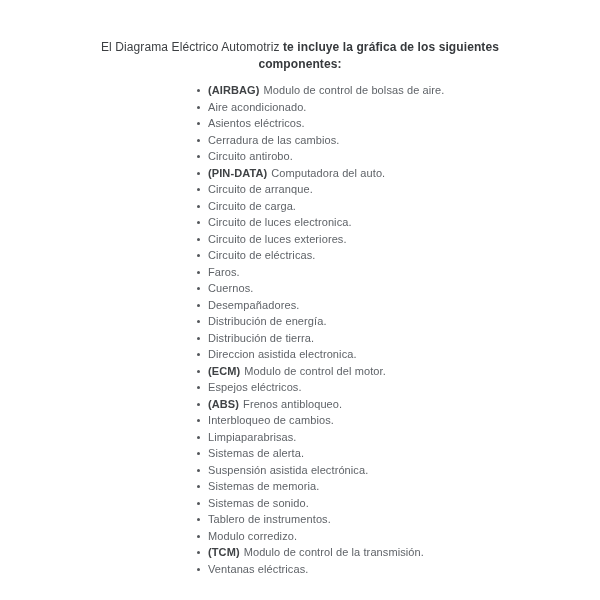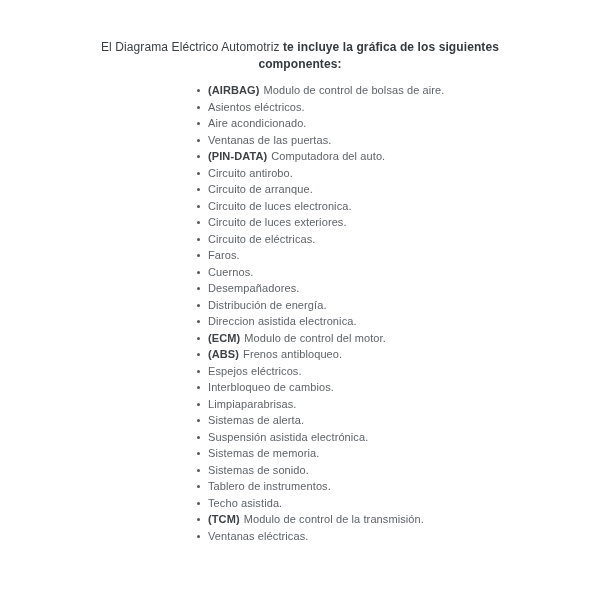--- a/index.html
+++ b/index.html
@@ -58,42 +58,44 @@
 </style>
 </head>
 <body>
 
 <div class="page">
 
   <div class="title"><span class="title-normal">El Diagrama Eléctrico Automotriz </span><span class="title-bold">te incluye la gráfica de los siguientes componentes:</span></div>
 
   <ul class="components">
     <li><span class="code">(AIRBAG)</span><span class="txt">Modulo de control de bolsas de aire.</span></li>
+    <li><span class="code"></span><span class="txt">Aire acondicionado.</span></li>
     <li><span class="code"></span><span class="txt">Asientos eléctricos.</span></li>
-    <li><span class="code"></span><span class="txt">Aire acondicionado.</span></li>
-    <li><span class="code"></span><span class="txt">Ventanas de las puertas.</span></li>
+    <li><span class="code"></span><span class="txt">Cerradura de las cambios.</span></li>
+    <li><span class="code"></span><span class="txt">Circuito antirobo.</span></li>
     <li><span class="code">(PIN-DATA)</span><span class="txt">Computadora del auto.</span></li>
-    <li><span class="code"></span><span class="txt">Circuito antirobo.</span></li>
     <li><span class="code"></span><span class="txt">Circuito de arranque.</span></li>
+    <li><span class="code"></span><span class="txt">Circuito de carga.</span></li>
     <li><span class="code"></span><span class="txt">Circuito de luces electronica.</span></li>
     <li><span class="code"></span><span class="txt">Circuito de luces exteriores.</span></li>
     <li><span class="code"></span><span class="txt">Circuito de eléctricas.</span></li>
     <li><span class="code"></span><span class="txt">Faros.</span></li>
     <li><span class="code"></span><span class="txt">Cuernos.</span></li>
     <li><span class="code"></span><span class="txt">Desempañadores.</span></li>
     <li><span class="code"></span><span class="txt">Distribución de energía.</span></li>
+    <li><span class="code"></span><span class="txt">Distribución de tierra.</span></li>
     <li><span class="code"></span><span class="txt">Direccion asistida electronica.</span></li>
     <li><span class="code">(ECM)</span><span class="txt">Modulo de control del motor.</span></li>
+    <li><span class="code"></span><span class="txt">Espejos eléctricos.</span></li>
     <li><span class="code">(ABS)</span><span class="txt">Frenos antibloqueo.</span></li>
-    <li><span class="code"></span><span class="txt">Espejos eléctricos.</span></li>
     <li><span class="code"></span><span class="txt">Interbloqueo de cambios.</span></li>
     <li><span class="code"></span><span class="txt">Limpiaparabrisas.</span></li>
     <li><span class="code"></span><span class="txt">Sistemas de alerta.</span></li>
     <li><span class="code"></span><span class="txt">Suspensión asistida electrónica.</span></li>
     <li><span class="code"></span><span class="txt">Sistemas de memoria.</span></li>
     <li><span class="code"></span><span class="txt">Sistemas de sonido.</span></li>
     <li><span class="code"></span><span class="txt">Tablero de instrumentos.</span></li>
-    <li><span class="code"></span><span class="txt">Techo asistida.</span></li>
+    <li><span class="code"></span><span class="txt">Modulo corredizo.</span></li>
     <li><span class="code">(TCM)</span><span class="txt">Modulo de control de la transmisión.</span></li>
     <li><span class="code"></span><span class="txt">Ventanas eléctricas.</span></li>
   </ul>
 
 </div>
 
 </body></html>

